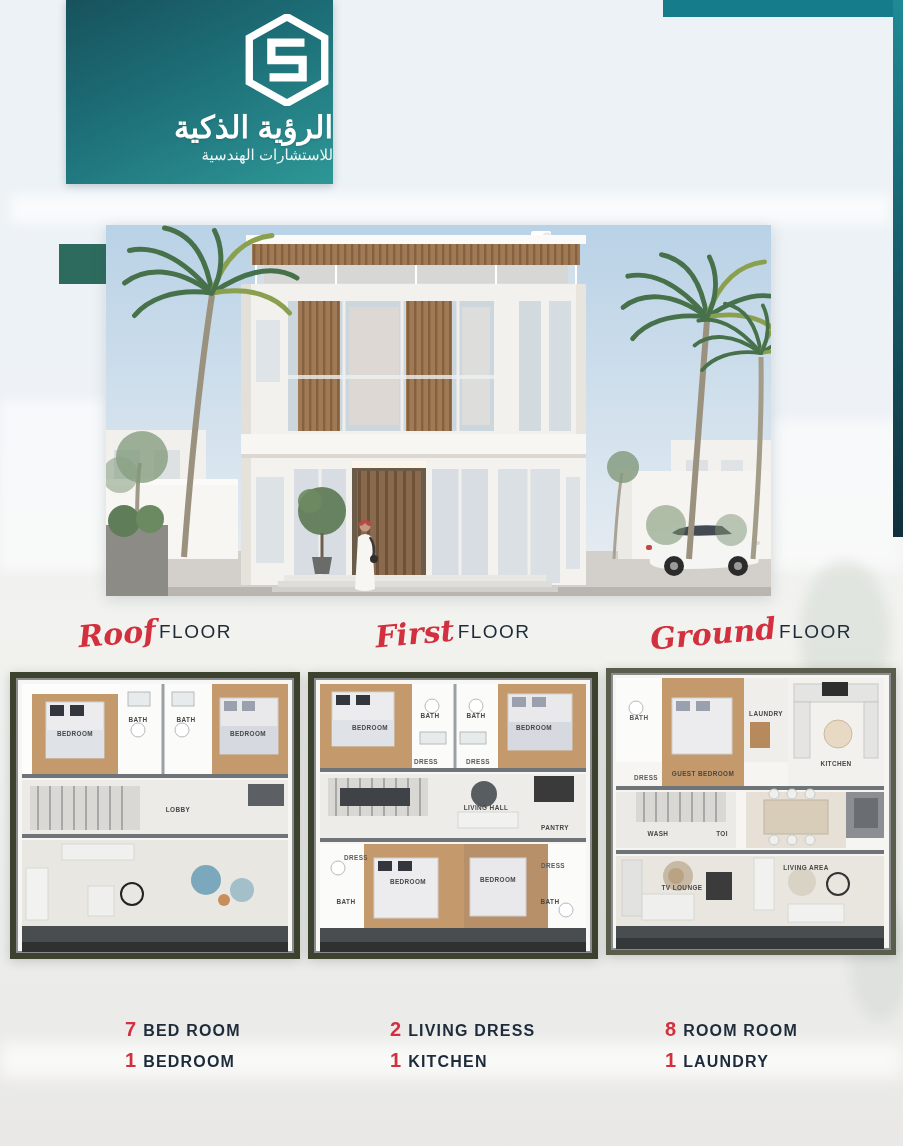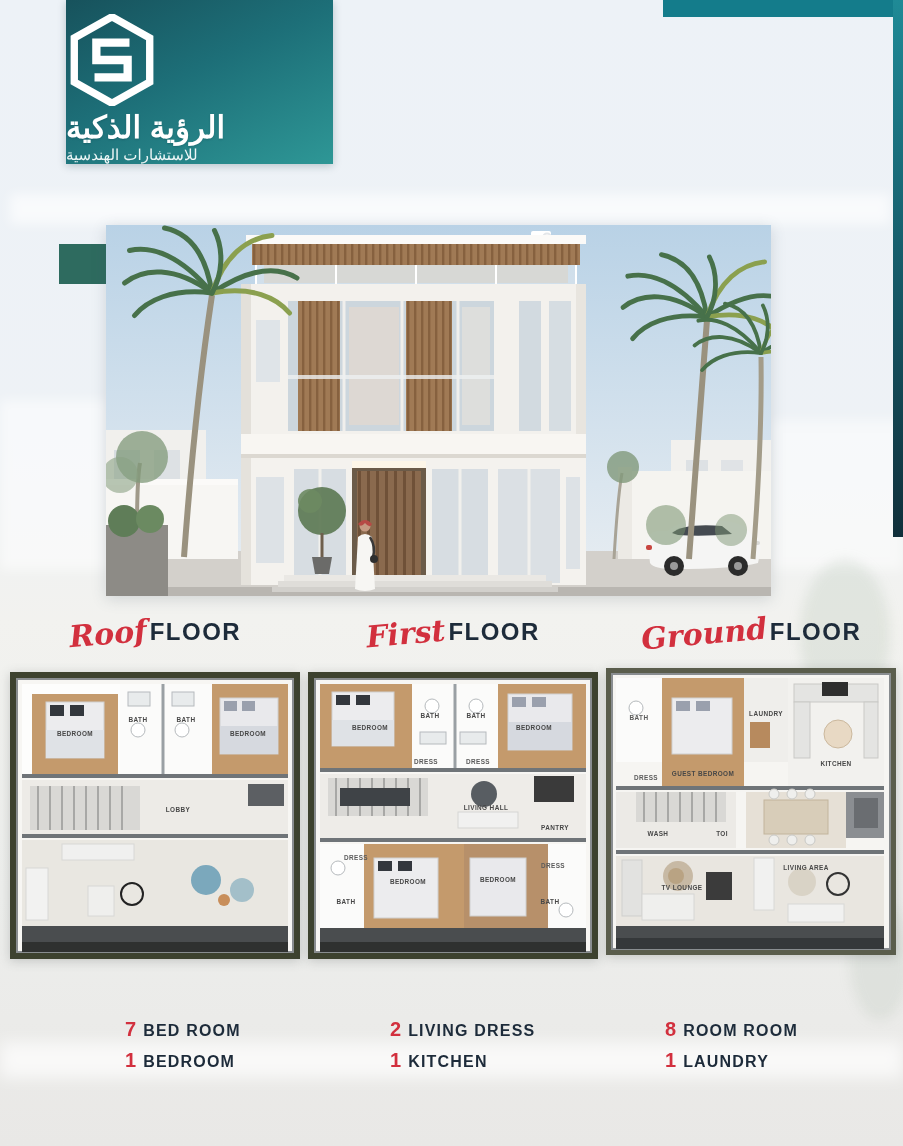--- a/index.html
+++ b/index.html
@@ -12,23 +12,23 @@
   .wm{position:absolute;filter:blur(6px);pointer-events:none;}
   .wm-band-top{left:10px;top:194px;width:880px;height:30px;background:rgba(255,255,255,.65);}
   .wm-left-bldg{left:0;top:400px;width:110px;height:170px;background:rgba(255,255,255,.55);}
   .wm-right-bldg{left:770px;top:420px;width:133px;height:150px;background:rgba(255,255,255,.5);}
   .wm-palm1{left:800px;top:560px;width:90px;height:150px;background:rgba(150,170,150,.18);border-radius:50%;}
   .wm-palm2{left:850px;top:900px;width:60px;height:120px;background:rgba(150,165,150,.15);border-radius:50%;}
   .wm-band-bottom{left:0;top:1042px;width:903px;height:36px;background:rgba(255,255,255,.7);filter:blur(8px);}
 
   
   .logo-box{
-    position:absolute;left:66px;top:0;width:267px;height:164px;
+    position:absolute;left:66px;top:0;width:267px;height:184px;
     background:linear-gradient(155deg,#17525c 0%,#1d6f78 45%,#2e9796 100%);
-    display:flex;flex-direction:column;align-items:flex-start;justify-content:flex-start;
+    display:flex;flex-direction:column;align-items:flex-end;justify-content:flex-start;
     box-shadow:0 2px 8px rgba(20,60,70,.25);
   }
   .logo-mark{margin-top:14px;}
   .logo-title{
     direction:rtl;color:#fff;font-weight:bold;font-size:31px;line-height:1;
     margin-top:6px;letter-spacing:0;text-shadow:0 1px 2px rgba(0,40,50,.2);
   }
   .logo-subtitle{direction:rtl;color:#eef7f7;font-size:15px;margin-top:3px;}
   .top-bar{position:absolute;left:663px;top:0;width:240px;height:17px;background:#147c8b;}
   .right-strip{position:absolute;left:893px;top:0;width:10px;height:537px;
@@ -38,21 +38,21 @@
   
   .photo{position:absolute;left:106px;top:225px;width:665px;height:371px;box-shadow:0 3px 14px rgba(60,80,90,.18);}
 
   
   .floor-label{position:absolute;top:606px;width:290px;height:52px;display:flex;align-items:center;justify-content:center;}
   .fl-1{left:10px;} .fl-2{left:308px;} .fl-3{left:606px;}
   .floor-script{
     font-family:"DejaVu Serif",serif;font-style:italic;font-weight:bold;
     color:#d2303e;font-size:30px;transform:rotate(-5deg) translateY(1px);margin-right:3px;
   }
-  .floor-word{color:#1d2b3a;font-weight:bold;font-size:24px;letter-spacing:1.5px;}
+  .floor-word{color:#1d2b3a;font-weight:normal;font-size:19px;letter-spacing:1.5px;}
 
   
   .plan{position:absolute;top:672px;width:290px;height:287px;box-shadow:0 2px 10px rgba(70,80,80,.25);}
   .plan-1{left:10px;} .plan-2{left:308px;} .plan-3{left:606px;top:668px;}
   .plan svg{display:block;}
   .room-lbl{font-family:"Liberation Sans",sans-serif;font-size:6.4px;letter-spacing:.4px;fill:#474747;text-anchor:middle;font-weight:bold;}
   .room-lbl-lt{fill:#5a5a5a;}
 
   
   .stat-col{position:absolute;top:982px;}

